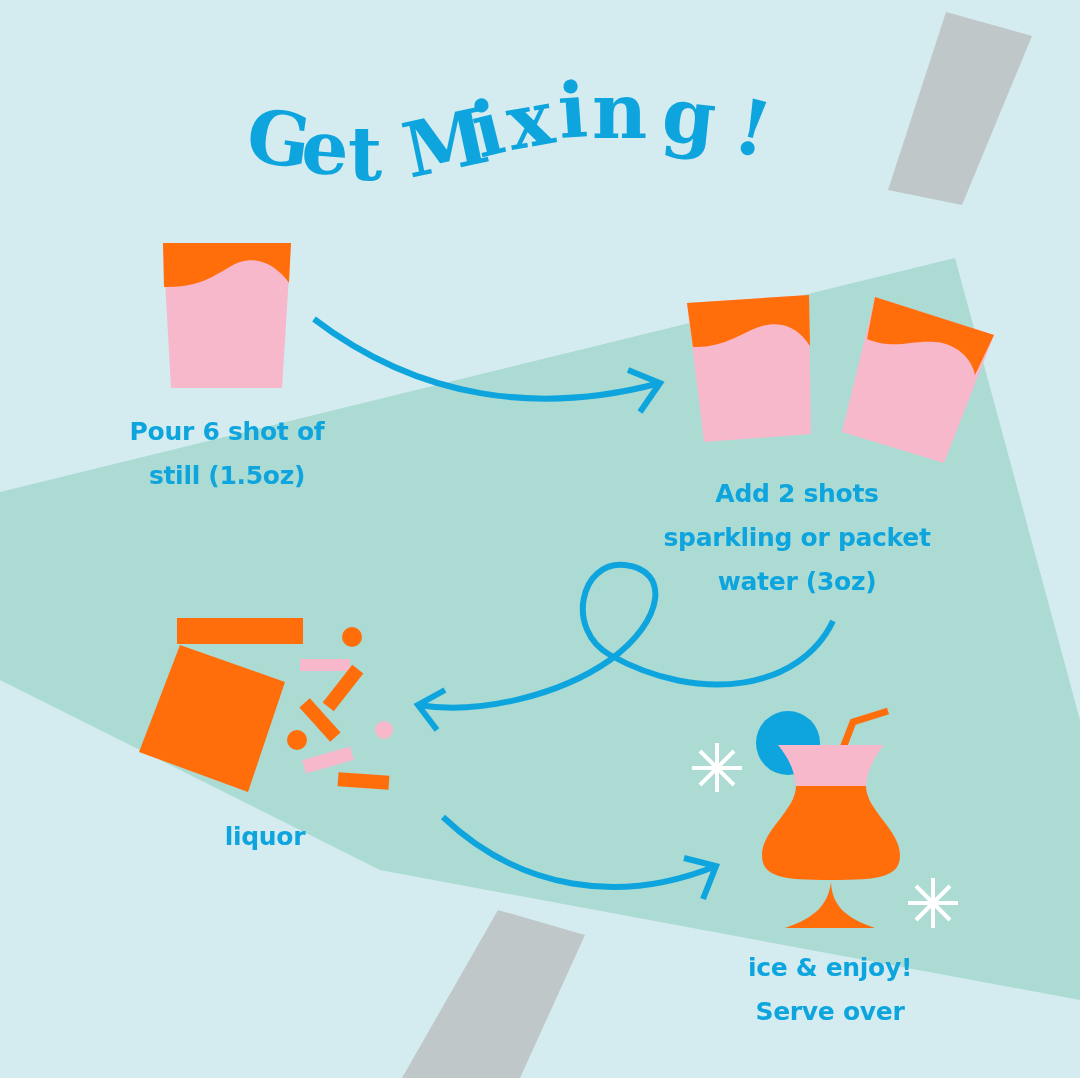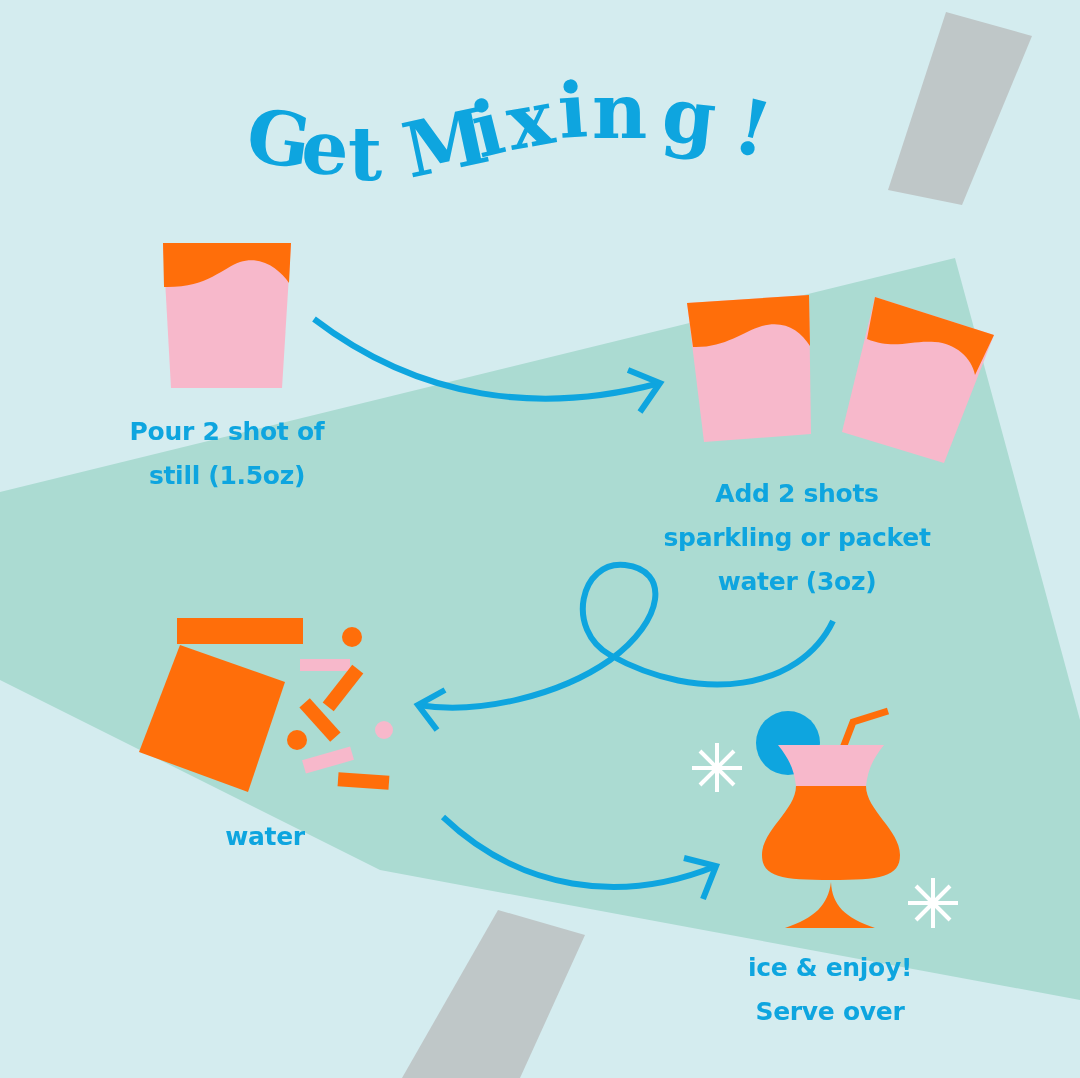--- a/index.html
+++ b/index.html
@@ -111,32 +111,32 @@
     </g>
     <g stroke="#ffffff" stroke-width="4" stroke-linecap="butt">
       <line x1="933" y1="878" x2="933" y2="928"></line>
       <line x1="908" y1="903" x2="958" y2="903"></line>
       <line x1="916" y1="886" x2="950" y2="920"></line>
       <line x1="950" y1="886" x2="916" y2="920"></line>
     </g>
   </svg>
 
   <div class="label" style="left:107px; top:410px; width:240px;">
-    <span>Pour 2 shot of</span>
+    <span>Pour 6 shot of</span>
     <span>still (1.5oz)</span>
   </div>
 
   <div class="label" style="left:657px; top:472px; width:280px;">
     <span>Add 2 shots</span>
     <span>sparkling or packet</span>
     <span>water (3oz)</span>
   </div>
 
   <div class="label" style="left:140px; top:815px; width:250px;">
-    <span>water</span>
+    <span>liquor</span>
   </div>
 
   <div class="label" style="left:710px; top:946px; width:240px;">
     <span>ice &amp; enjoy!</span>
     <span>Serve over</span>
   </div>
 
 </div>
 
 </body></html>

